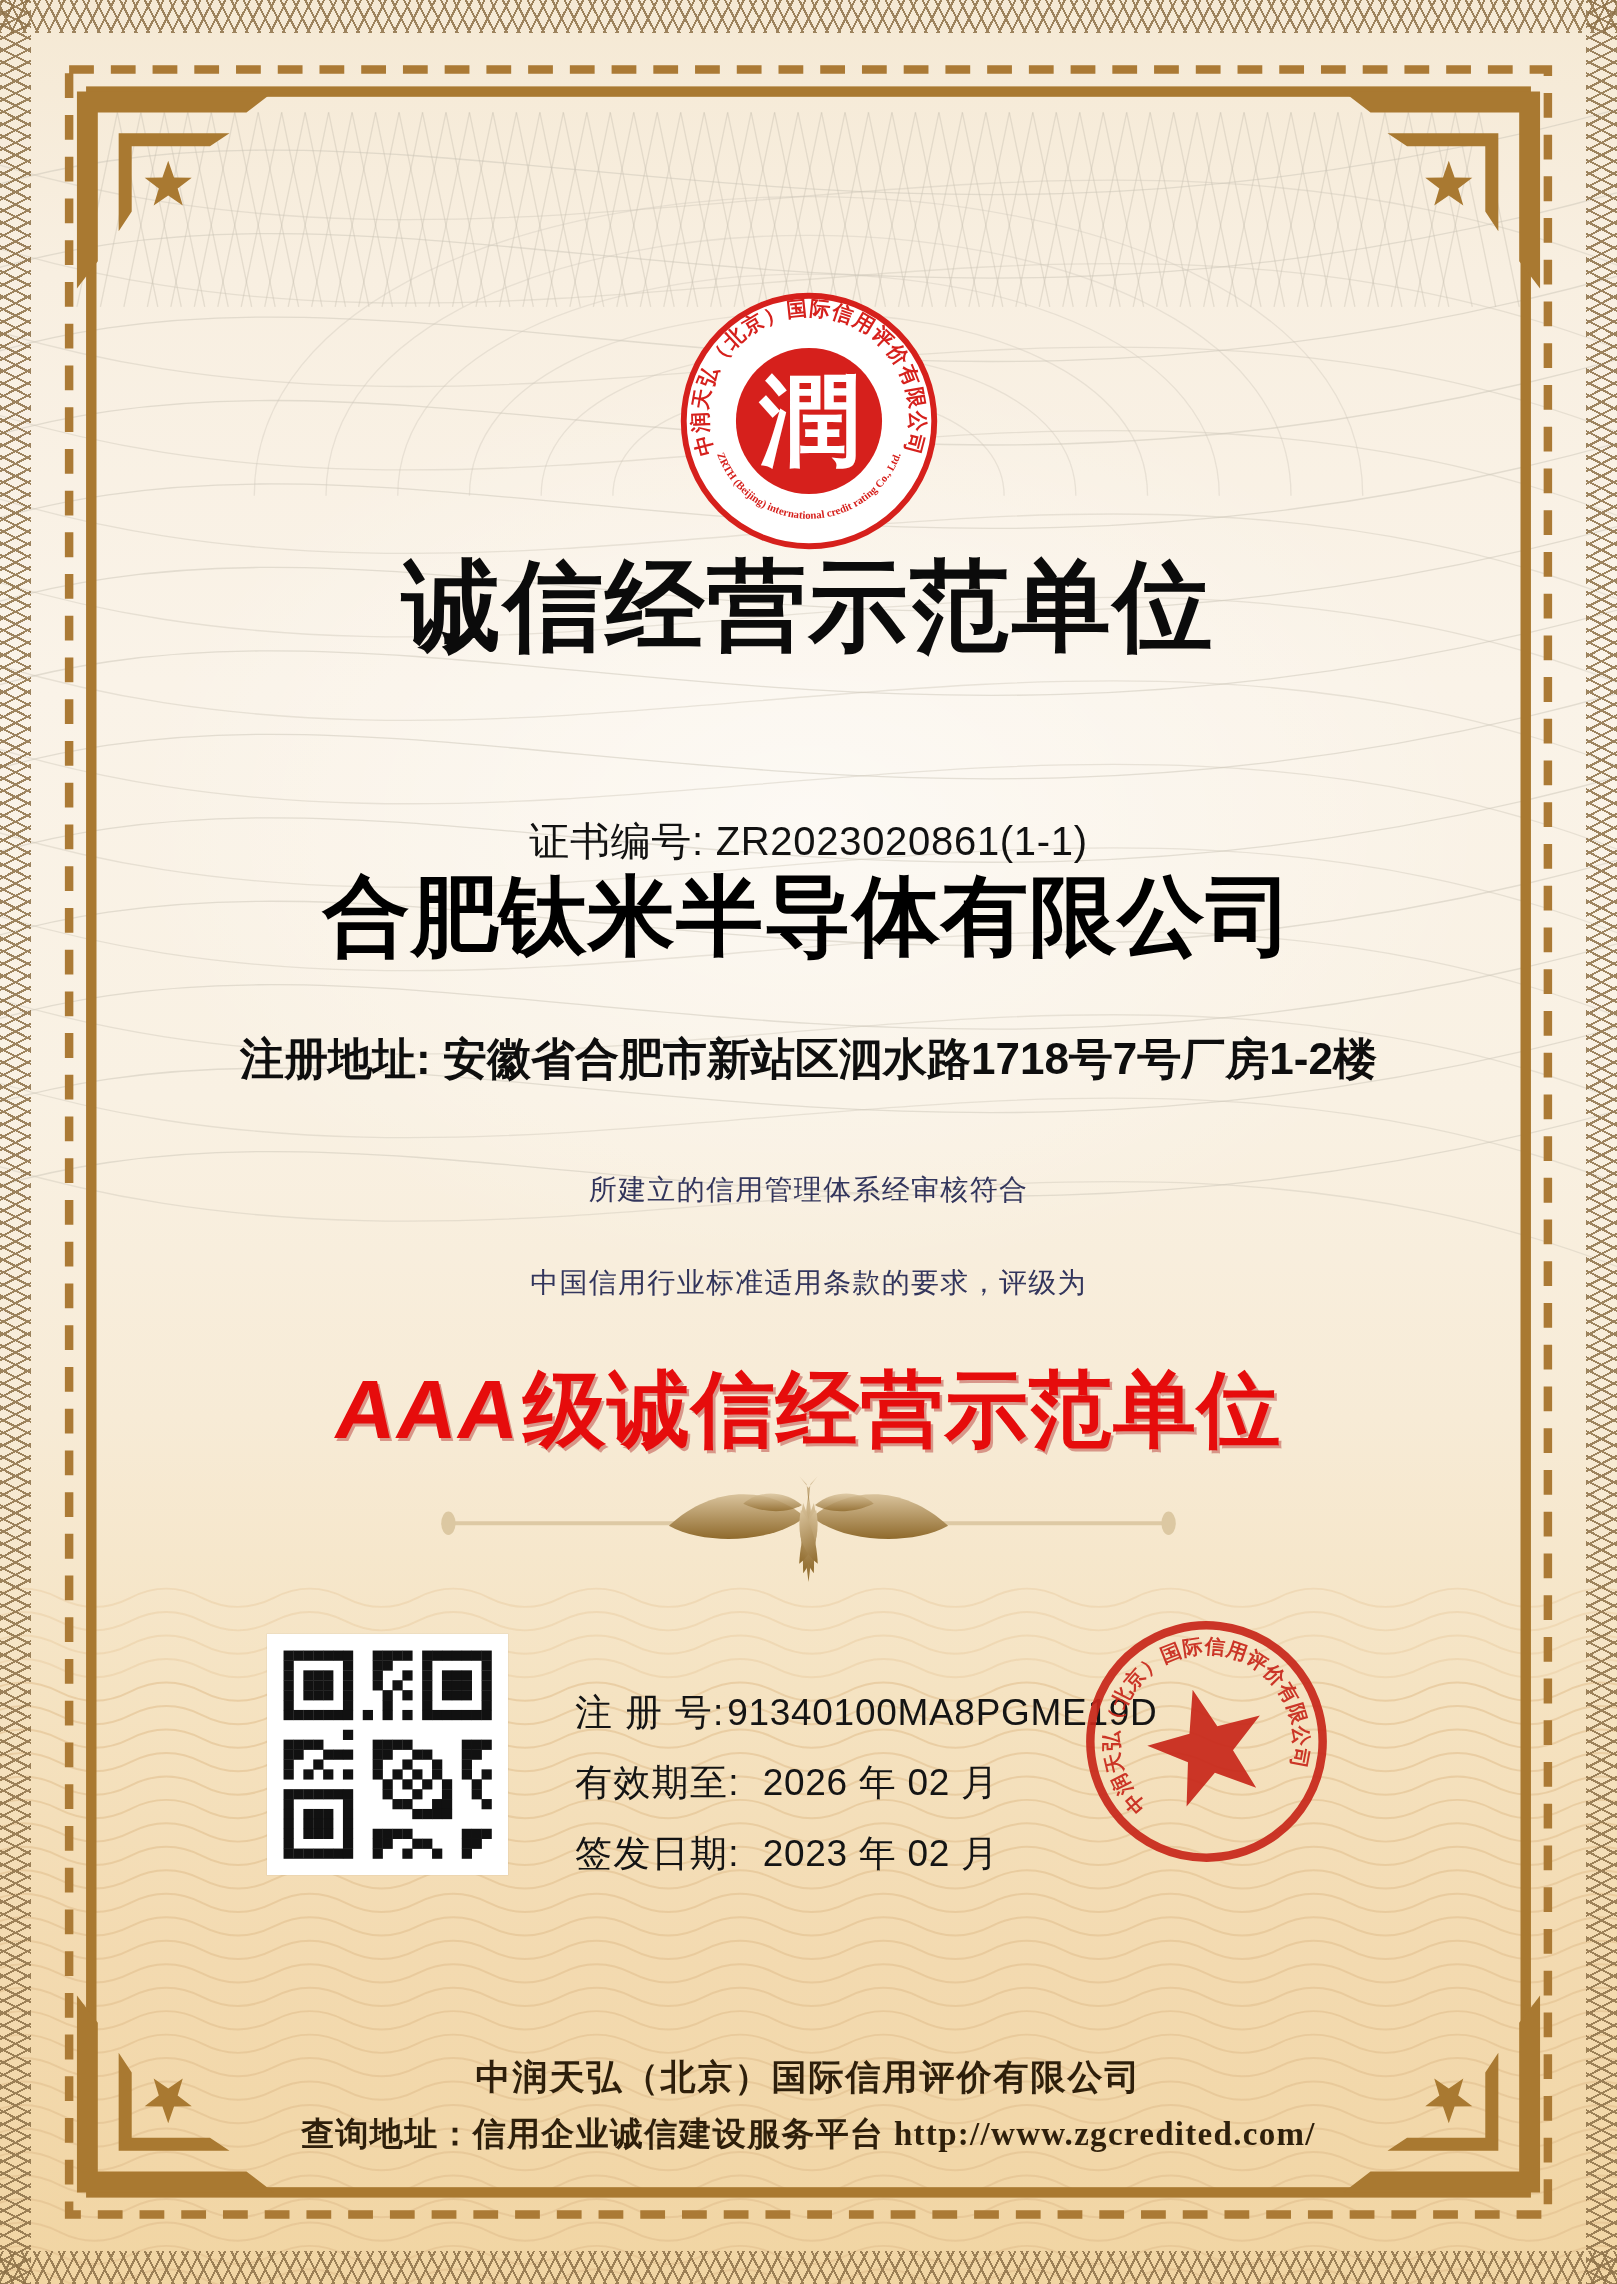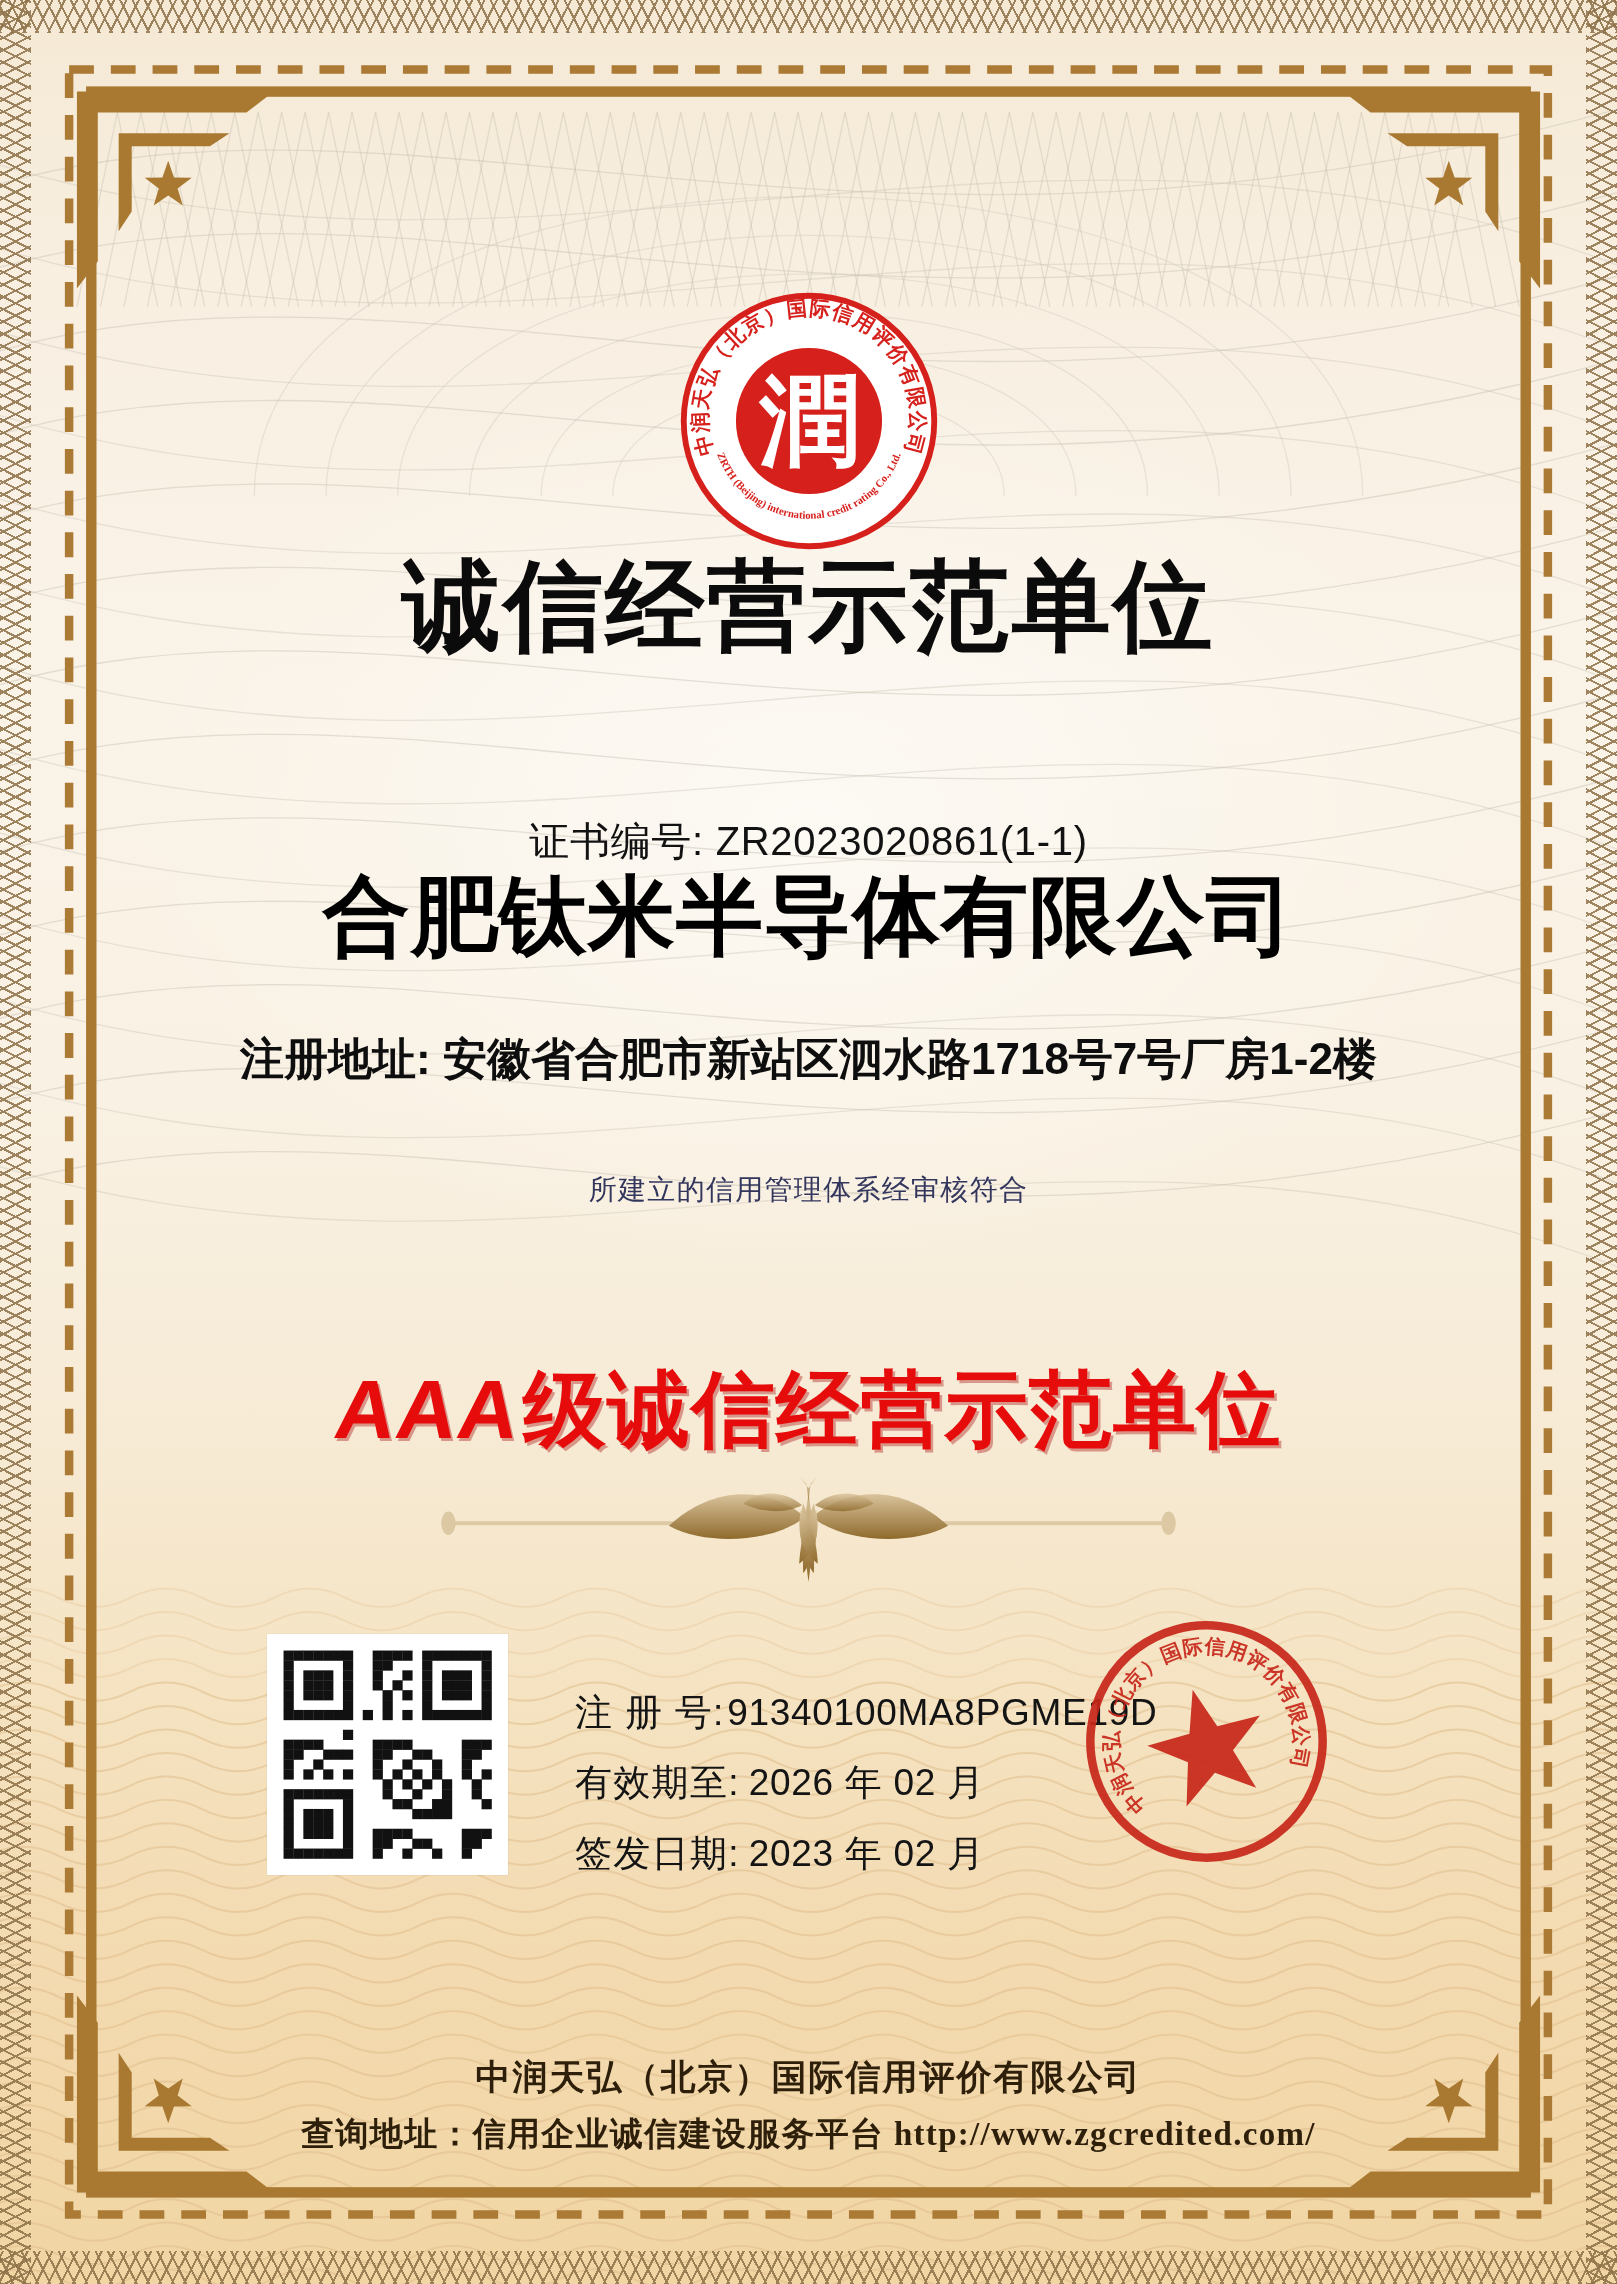--- a/index.html
+++ b/index.html
@@ -39,21 +39,21 @@
   .stmt{font-size:28px;font-weight:500;color:#32355c;letter-spacing:1.3px;}
   .s1{top:1171px;} .s2{top:1264px;}
   .rating{top:1355px;font-size:83px;font-weight:900;color:#e60c0c;
     text-shadow:2.6px 2.6px 0 rgba(166,14,14,.38);letter-spacing:1.3px;}
   .rating .grade{display:inline-block;transform:skewX(-8deg);margin-right:3.9px;}
 
   .qrpanel{left:267px;top:1634px;width:241px;height:241px;background:#fff;
     box-shadow:0 0 0 0.7px rgba(0,0,0,.04);}
   .inforow{position:absolute;left:575px;font-size:37px;color:#141414;font-weight:500;white-space:nowrap;}
   .inforow .lab{letter-spacing:1.3px;}
-  .inforow .val{margin-left:9px;letter-spacing:0.7px;}
+  .inforow .val{margin-left:23px;letter-spacing:0.7px;}
   .ir1{top:1688px;} .ir2{top:1758px;} .ir3{top:1829px;}
 
   .footer{font-family:"Liberation Serif","DejaVu Serif",serif;font-weight:700;color:#2e1f0b;}
   .f1{top:2054px;font-size:35px;letter-spacing:2px;}
   .f2{top:2112px;font-size:33px;letter-spacing:1.3px;}
 </style>
 </head>
 <body>
 
 <div class="page">
@@ -280,20 +280,21 @@
     <text x="210" y="262" font-size="152" font-weight="bold" fill="#ffffff" text-anchor="middle" font-family="Liberation Serif, DejaVu Serif, serif">潤</text>
   </svg>
 
   <div class="cx title t1">诚信经营示范单位</div>
   <div class="cx certno">证书编号: ZR2023020861(1-1)</div>
 
   <div class="cx company">合肥钛米半导体有限公司</div>
   <div class="cx address">注册地址: 安徽省合肥市新站区泗水路1718号7号厂房1-2楼</div>
 
   <div class="cx stmt s1">所建立的信用管理体系经审核符合</div>
+  <div class="cx stmt s2">中国信用行业标准适用条款的要求，评级为</div>
 
   <div class="cx rating"><span class="grade">AAA</span><span>级诚信经营示范单位</span></div>
 
   <svg class="abs" style="left:391px;top:1471px;" width="835" height="124" viewBox="0 0 1280 190">
     <defs>
       <linearGradient id="gold" x1="0" y1="0" x2="0" y2="1">
         <stop offset="0" stop-color="#d9c39c"></stop>
           <stop offset="1" stop-color="#8f6a2c"></stop>
       </linearGradient>
     </defs>

